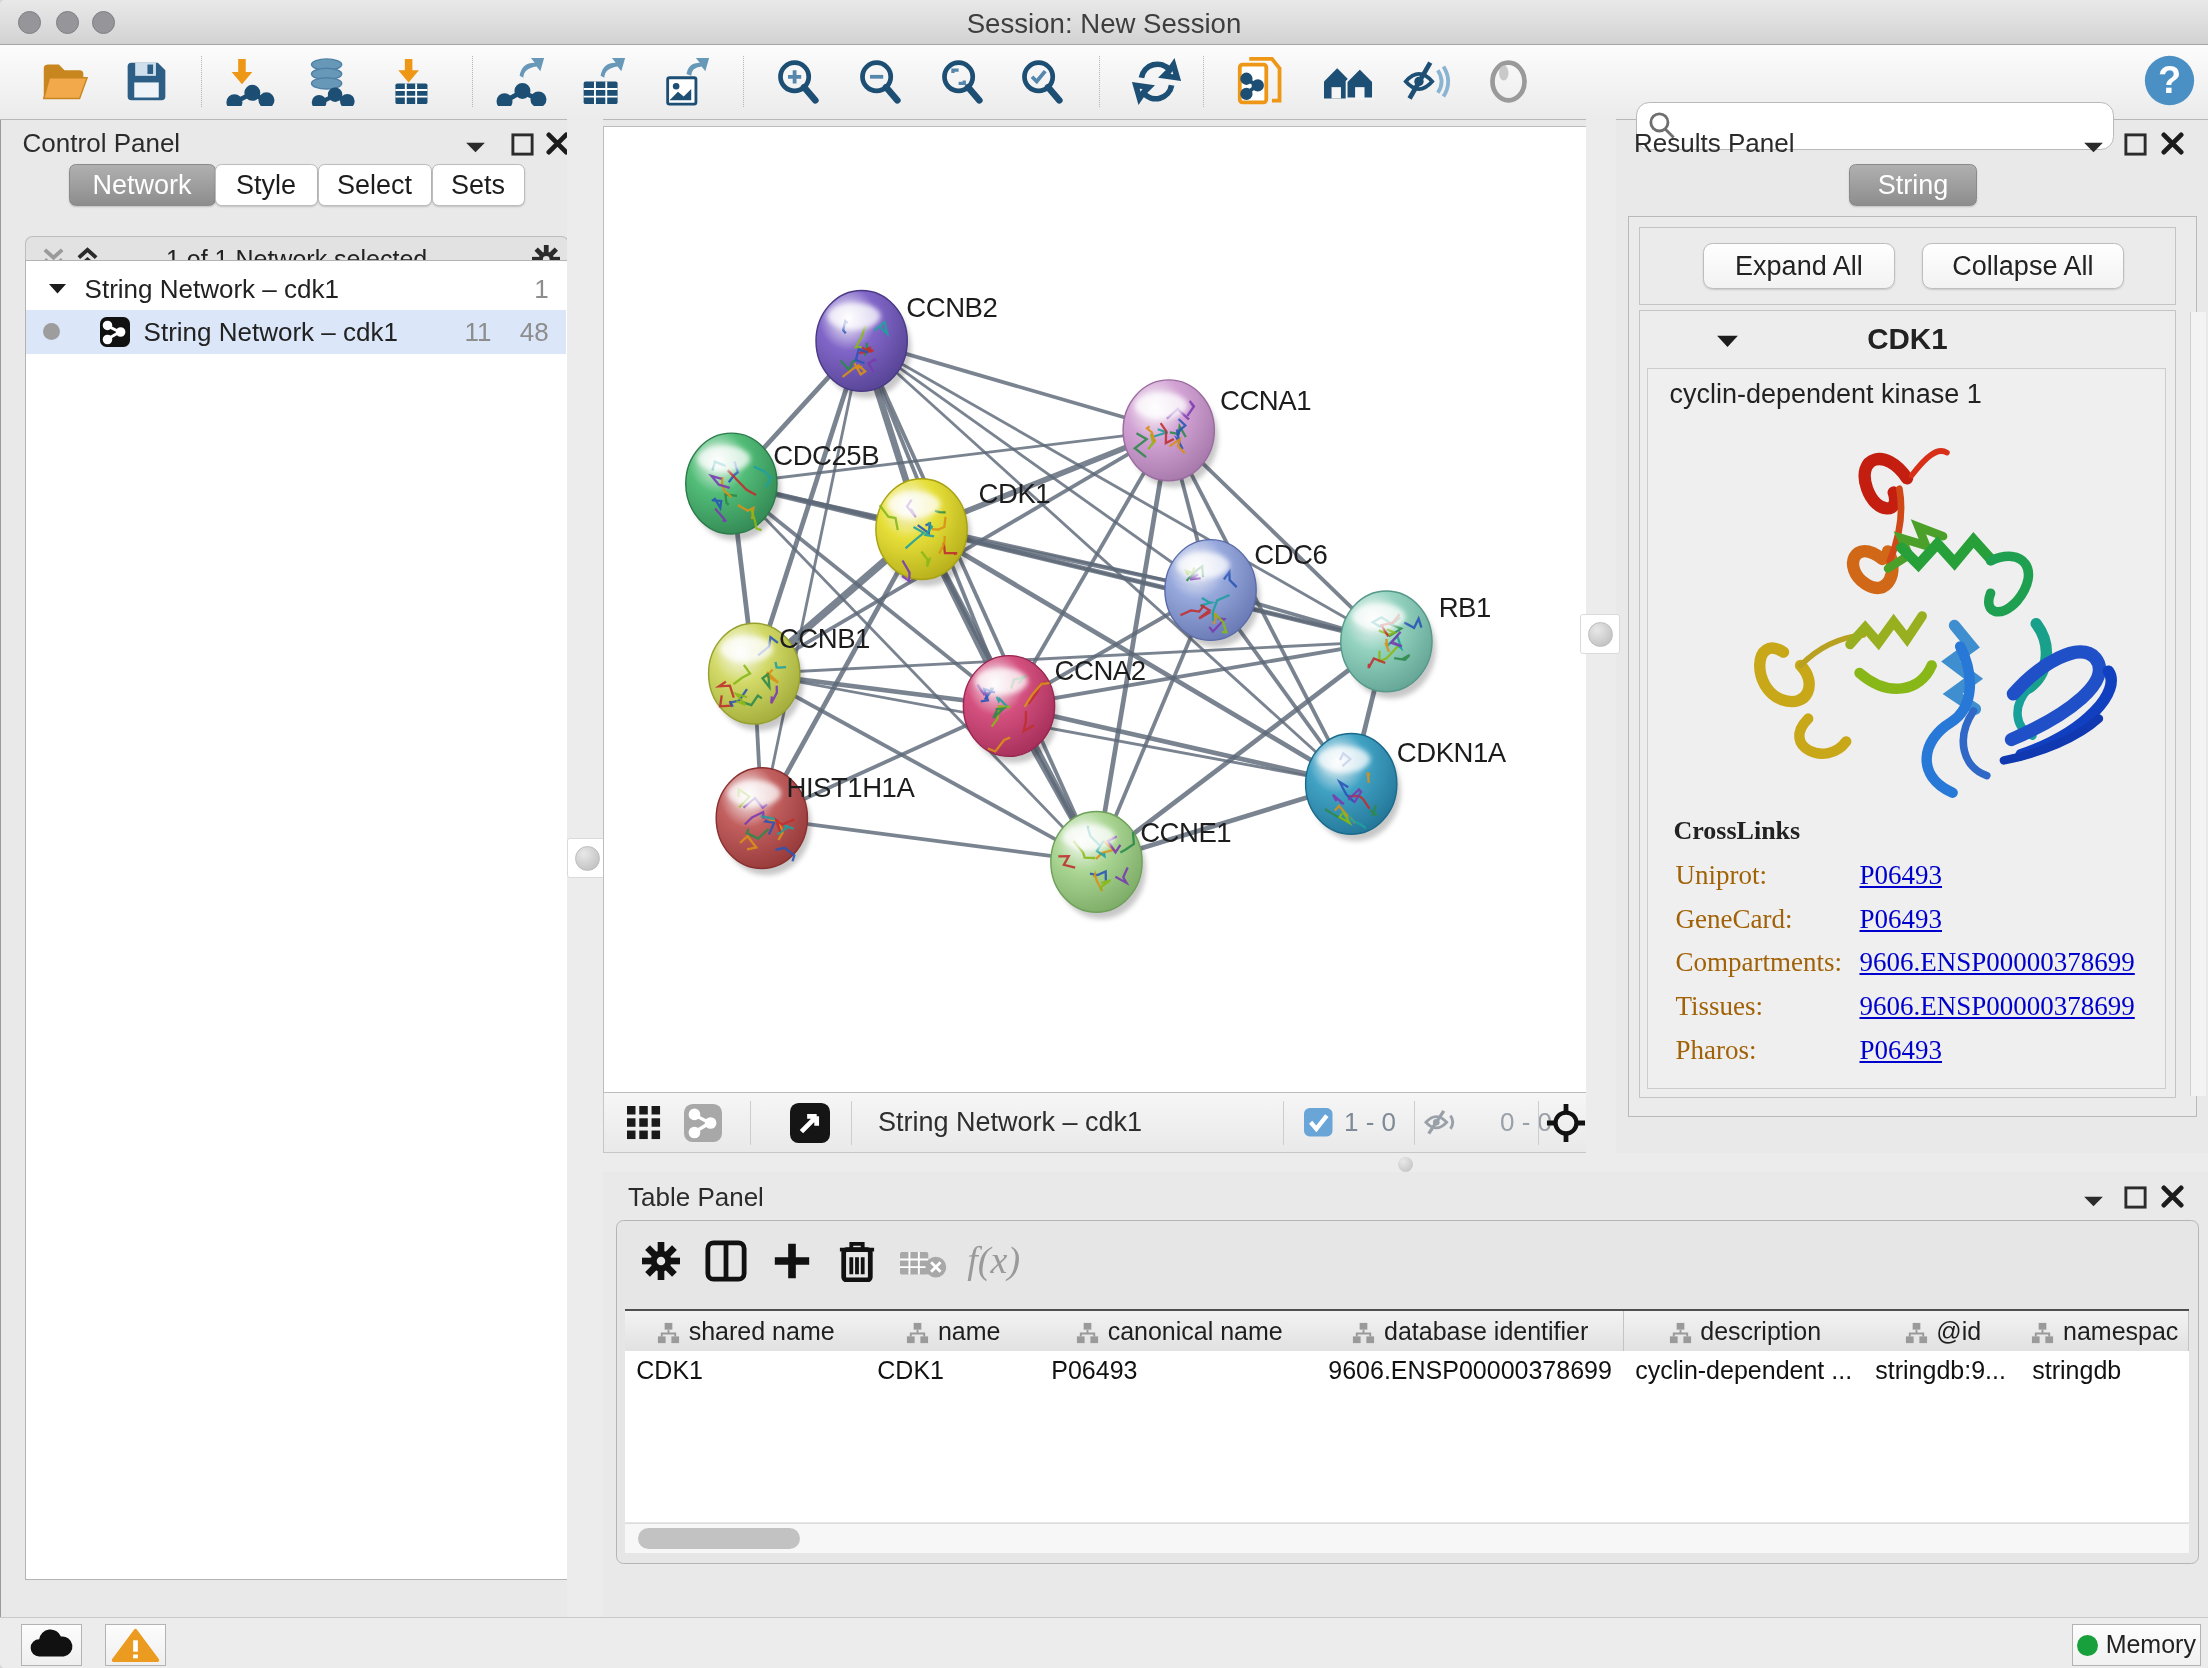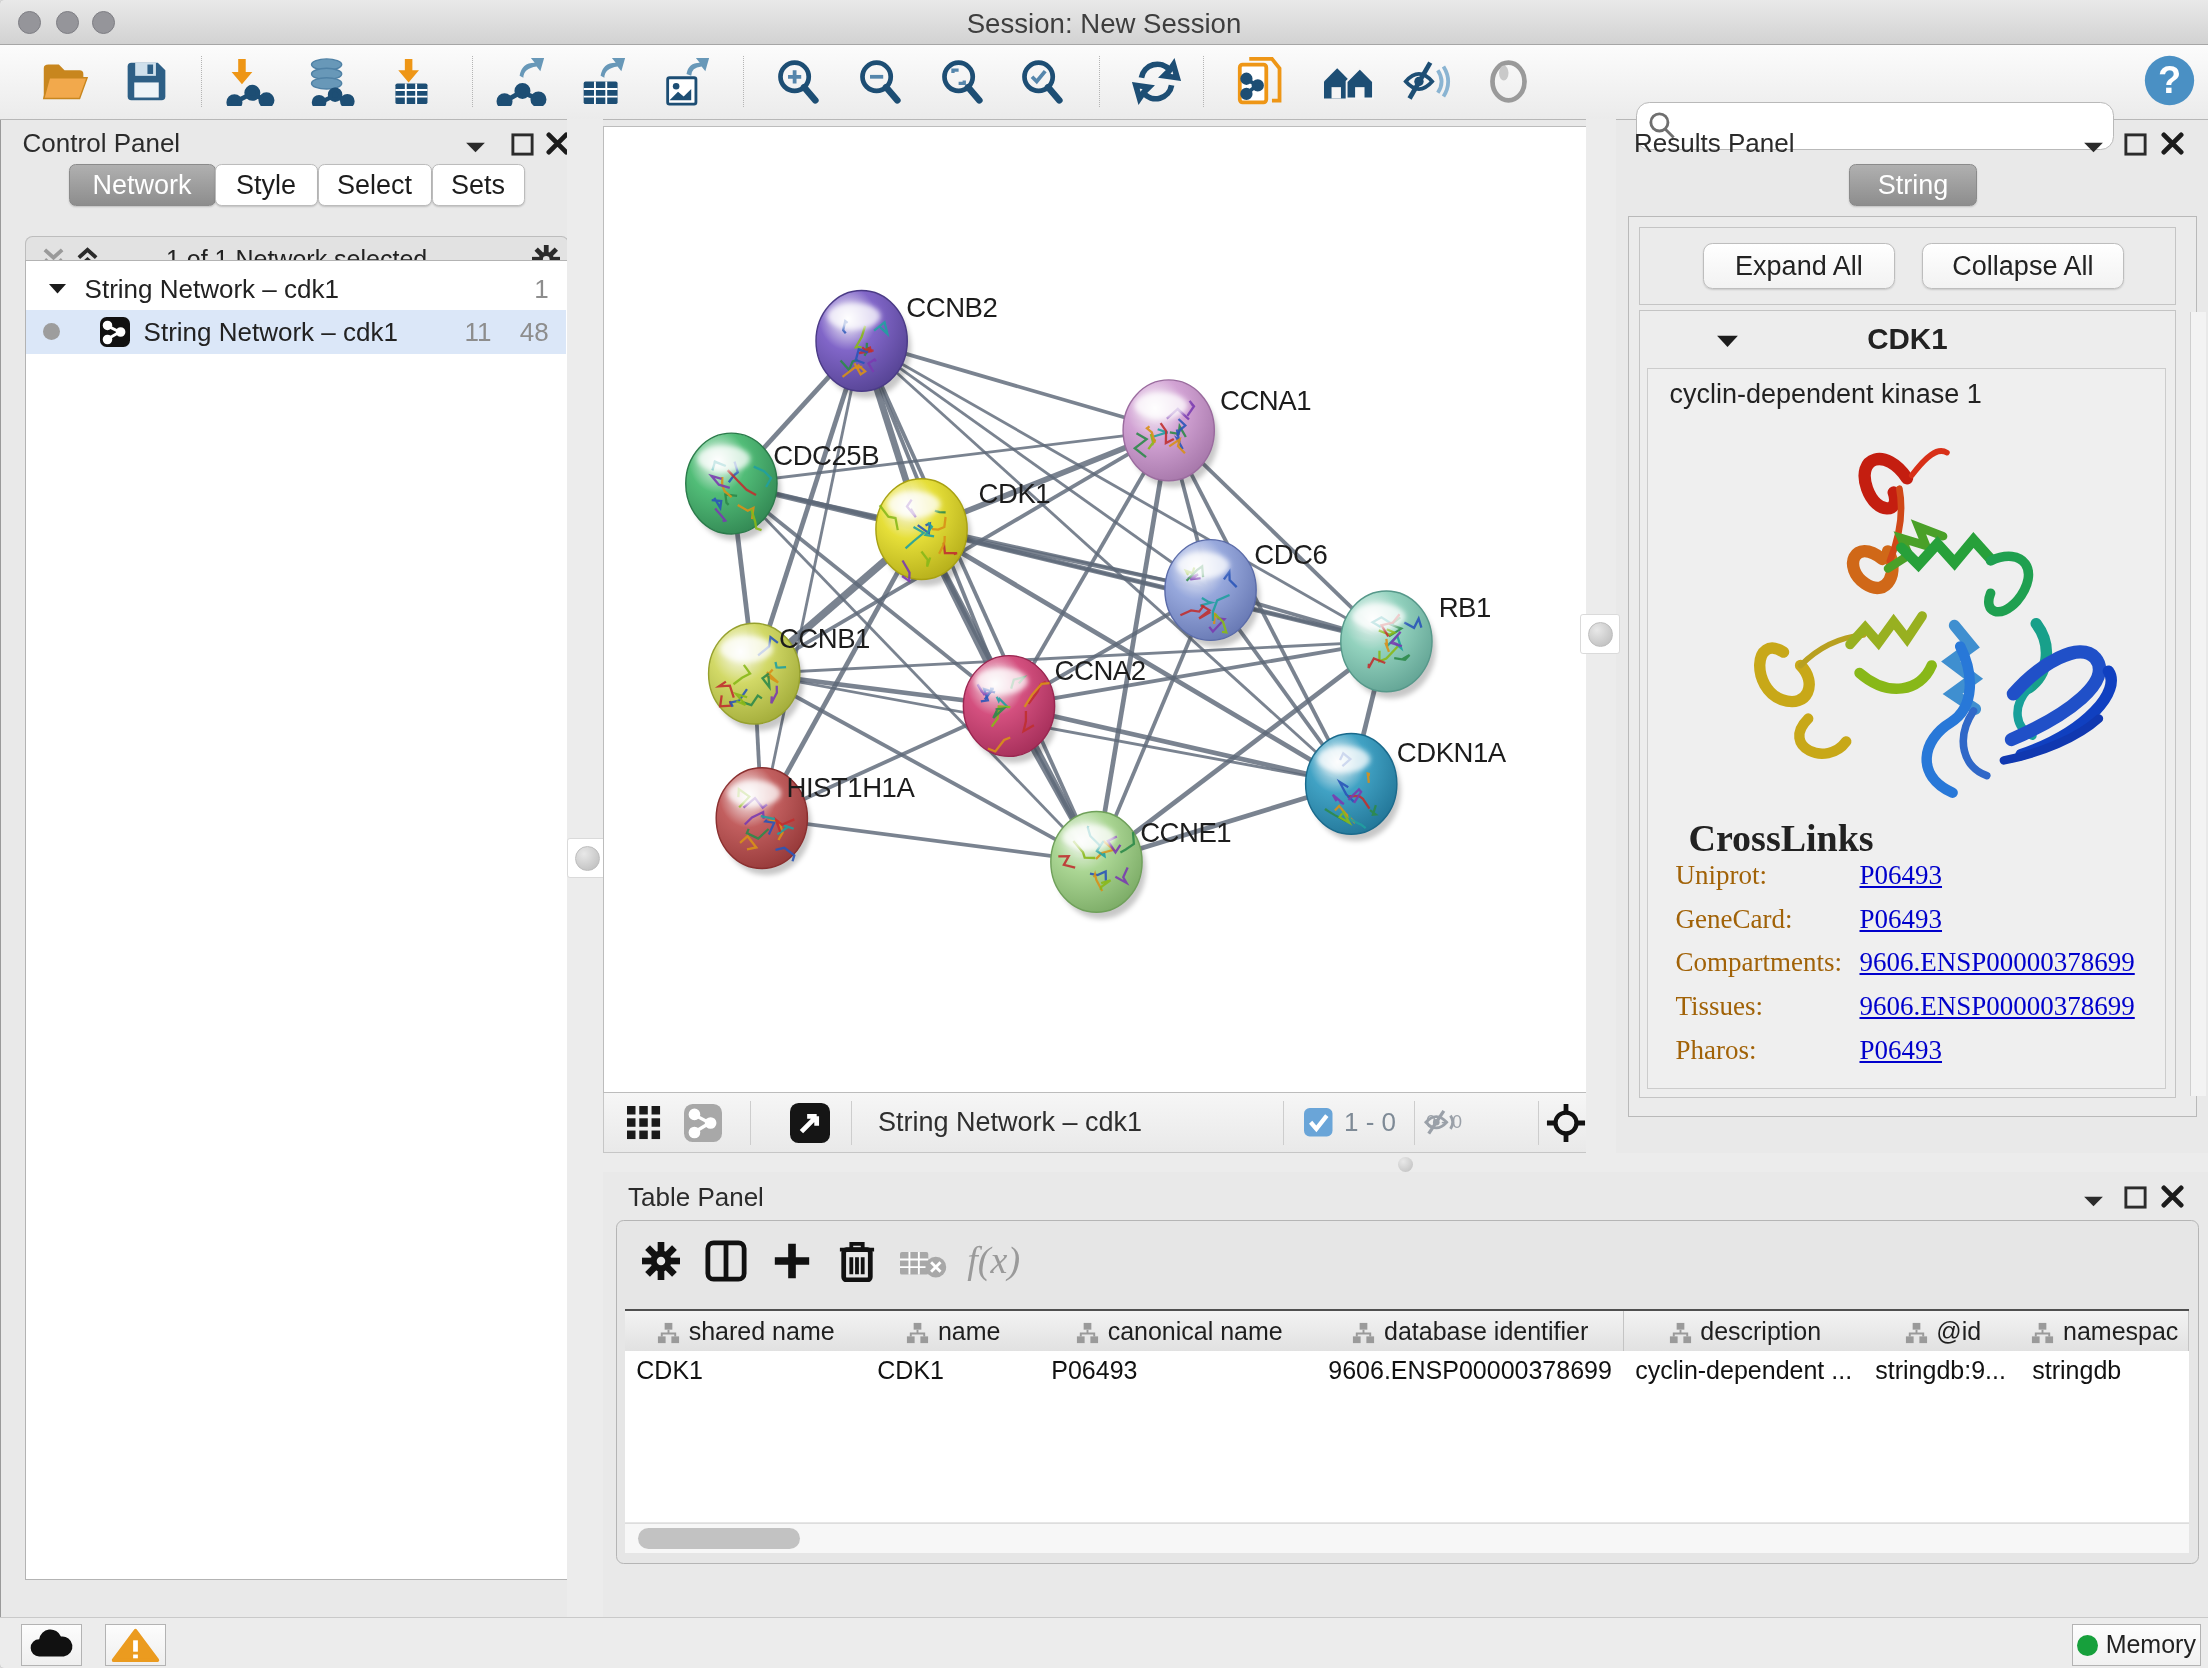--- a/index.html
+++ b/index.html
@@ -690,21 +690,21 @@
       <path d="M7 15 l6 7 L24 8" stroke="#fff" stroke-width="4.5" fill="none"></path>
       </svg>
     <div class="abs" style="left:740px;top:0;font-size:26px;line-height:59px;color:#7e8a96">1 - 0</div>
     <div class="nsep abs" style="left:810px"></div>
     <svg class="abs" style="left:820px;top:15px" width="34" height="28.5" viewBox="0 0 36 30">
       <path d="M2 15 Q13 3 24 15 Q13 27 2 15 Z" fill="none" stroke="#9aa0a8" stroke-width="3"></path>
       <circle cx="13" cy="15" r="3.5" fill="#9aa0a8"></circle>
         <path d="M5 27 L21 3" stroke="#9aa0a8" stroke-width="3.5"></path>
       <path d="M28 8 Q33 15 28 22" stroke="#9aa0a8" stroke-width="3" fill="none"></path>
       </svg>
-    <div class="abs" style="left:822px;top:0;font-size:18px;line-height:59px;color:#9aa0a8">0 - 0</div>
+    <div class="abs" style="left:896px;top:0;font-size:26px;line-height:59px;color:#9aa0a8">0 - 0</div>
     <div class="nsep abs" style="left:934px"></div>
     <svg class="abs" style="left:942px;top:9.5px" width="40" height="40" viewBox="0 0 42 42">
       <circle cx="21" cy="21" r="11" fill="none" stroke="#111" stroke-width="4.5"></circle>
       <path d="M21 1 v9 M21 32 v9 M1 21 h9 M32 21 h9" stroke="#111" stroke-width="5"></path>
       </svg>
   </div>
 
   <div class="abs grip-strip" style="left:1586px;top:119px;width:30px;height:1053px">
     <div class="grip abs" style="left:-5.7px;top:495px">
         <i></i>
@@ -761,21 +761,21 @@
               <path d="M386 208 C 404 232, 398 262, 378 276" stroke="#18a08a" stroke-width="12"></path>
               <path d="M378 276 C 360 296, 364 318, 382 326" stroke="#18a09a" stroke-width="9"></path>
               <path d="M300 210 L318 232 L296 248 L320 266 L298 282 L322 298" stroke="#3f8fd0" stroke-width="12"></path>
               <path d="M298 386 C 258 368, 266 330, 296 312 C 322 296, 320 260, 306 232" stroke="#2878d8" stroke-width="11"></path>
               <path d="M320 300 C 300 330, 310 360, 334 368" stroke="#3068c8" stroke-width="8"></path>
               <path d="M360 330 C 420 304, 468 268, 448 244 C 432 226, 390 250, 362 282" stroke="#2050c8" stroke-width="14"></path>
               <path d="M370 346 C 440 322, 476 278, 462 258" stroke="#1040c0" stroke-width="12"></path>
               <path d="M352 352 C 392 344, 430 328, 452 308" stroke="#1038b0" stroke-width="9"></path>
             </g>
           </svg>
-          <div class="abs" style="left:40px;top:447px;font-family:'Liberation Serif',serif;font-size:38px;font-weight:bold">CrossLinks</div>
+          <div class="abs" style="left:25px;top:447px;font-family:'Liberation Serif',serif;font-size:26px;font-weight:bold">CrossLinks</div>
           <div id="crosslinks">
               <div class="xl-label" style="top: 491px;">Uniprot:</div>
               <div class="xl-link" style="top: 491px;">P06493</div>
               <div class="xl-label" style="top: 535px;">GeneCard:</div>
               <div class="xl-link" style="top: 535px;">P06493</div>
               <div class="xl-label" style="top: 578px;">Compartments:</div>
               <div class="xl-link" style="top: 578px;">9606.ENSP00000378699</div>
               <div class="xl-label" style="top: 622px;">Tissues:</div>
               <div class="xl-link" style="top: 622px;">9606.ENSP00000378699</div>
               <div class="xl-label" style="top: 666px;">Pharos:</div>

